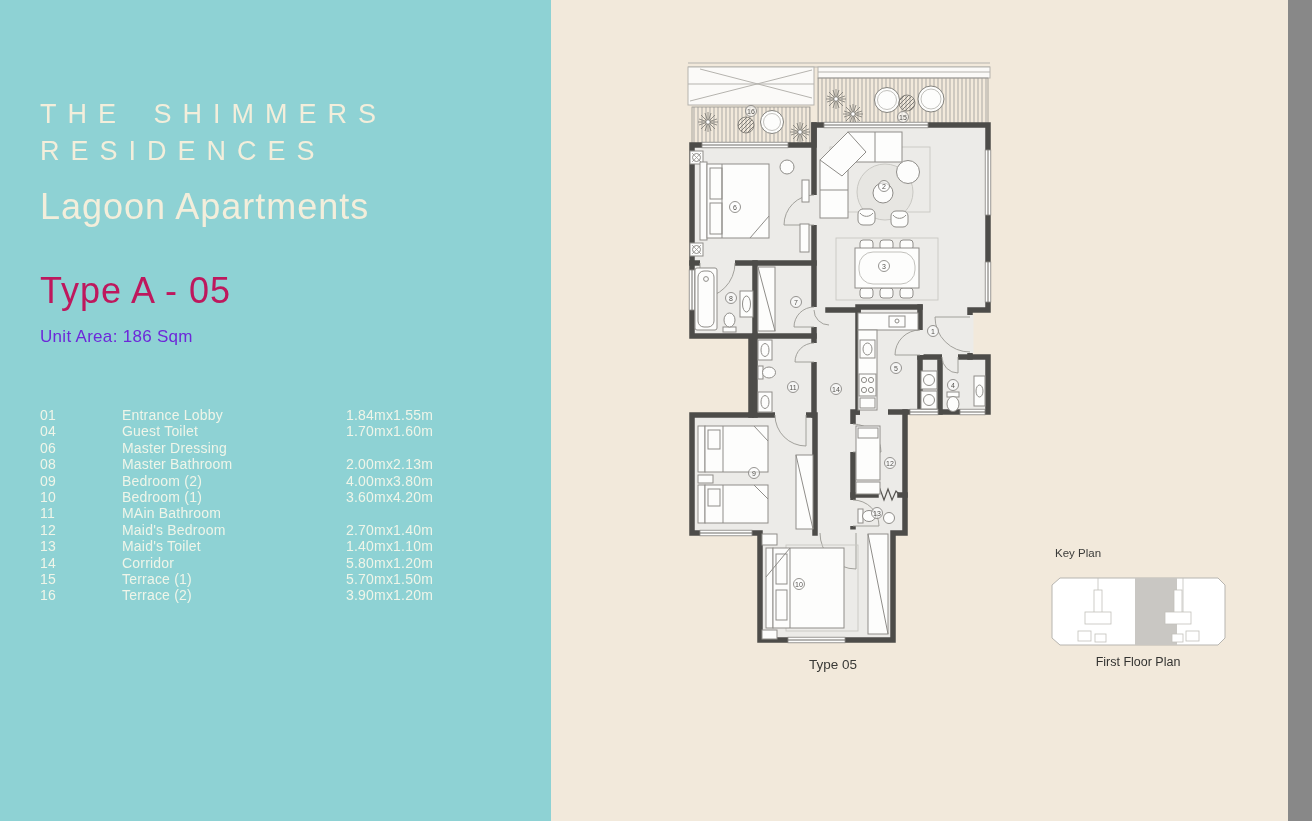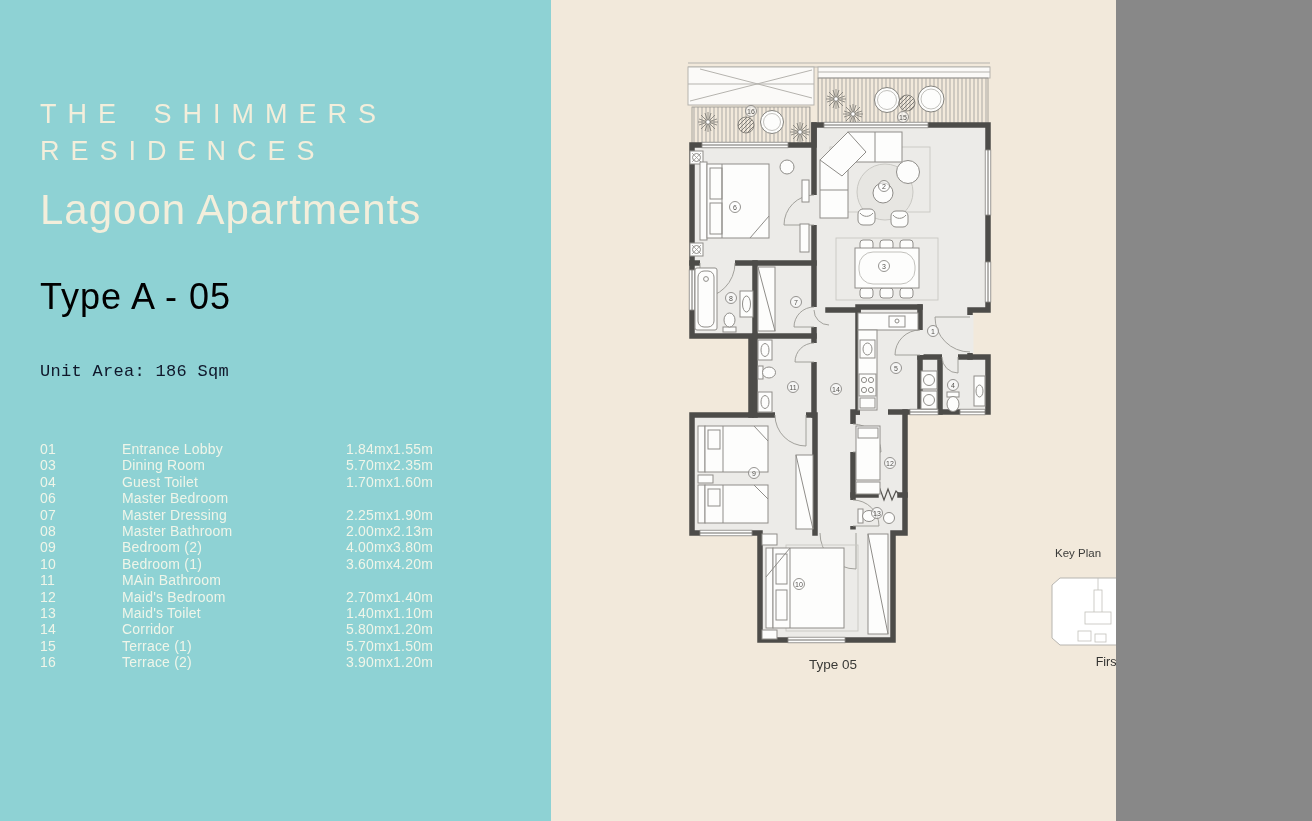--- a/index.html
+++ b/index.html
@@ -1,24 +1,24 @@
 <!DOCTYPE html>
 <html><head>
 <meta charset="utf-8">
 <style>
   html,body{margin:0;padding:0;background:#888;}
-  .canvas{position:relative;width:1116px;height:821px;background:#f2e9db;overflow:hidden;
+  .canvas{position:relative;width:1288px;height:821px;background:#f2e9db;overflow:hidden;
           font-family:"Liberation Sans",sans-serif;}
   .left-panel{position:absolute;left:0;top:0;width:551px;height:821px;background:#8ed2d4;
               box-sizing:border-box;padding:96px 0 0 40px;}
   .brand-line{color:#f3eedb;font-size:27px;letter-spacing:11px;word-spacing:8px;line-height:37px;
               font-weight:400;}
-  .subtitle{color:#f3eedb;font-size:42px;letter-spacing:1px;margin-top:16px;font-weight:400;}
-  .unit-type{color:#000000;font-size:36px;letter-spacing:1px;margin-top:42px;font-weight:400;}
-  .unit-area{color:#0f172a;font-size:17px;margin-top:44px;letter-spacing:.3px;font-family:Liberation Mono, monospace;}
+  .subtitle{color:#f3eedb;font-size:36px;letter-spacing:1px;margin-top:16px;font-weight:400;}
+  .unit-type{color:#be185d;font-size:36px;letter-spacing:1px;margin-top:42px;font-weight:400;}
+  .unit-area{color:#6d28d9;font-size:17px;margin-top:15px;letter-spacing:.3px;}
   .room-list{margin-top:60px;}
   .room-row{display:grid;grid-template-columns:34px 176px auto;line-height:16.4px;
             font-size:14px;color:rgba(246,247,235,.93);letter-spacing:.2px;gap:48px;}
   .right-panel{position:absolute;left:551px;top:0;width:761px;height:821px;background:#f2e9db;}
   .plan-svg{position:absolute;left:0;top:0;}
   svg text{font-family:"Liberation Sans",sans-serif;}
 </style>
 </head>
 <body>
 
@@ -32,37 +32,27 @@
     <div class="subtitle">Lagoon Apartments</div>
     <div class="unit-type">Type A - 05</div>
     <div class="unit-area">Unit Area: 186 Sqm</div>
     <div class="room-list" id="room-list">
         <div class="room-row">
           <span>01</span>
           <span>Entrance Lobby</span>
           <span>1.84mx1.55m</span>
         </div>
         <div class="room-row">
-          <span>03</span>
-          <span>Dining Room</span>
-          <span>5.70mx2.35m</span>
-        </div>
-        <div class="room-row">
           <span>04</span>
           <span>Guest Toilet</span>
           <span>1.70mx1.60m</span>
         </div>
         <div class="room-row">
           <span>06</span>
-          <span>Master Bedroom</span>
-        </div>
-        <div class="room-row">
-          <span>07</span>
           <span>Master Dressing</span>
-          <span>2.25mx1.90m</span>
         </div>
         <div class="room-row">
           <span>08</span>
           <span>Master Bathroom</span>
           <span>2.00mx2.13m</span>
         </div>
         <div class="room-row">
           <span>09</span>
           <span>Bedroom (2)</span>
           <span>4.00mx3.80m</span>

